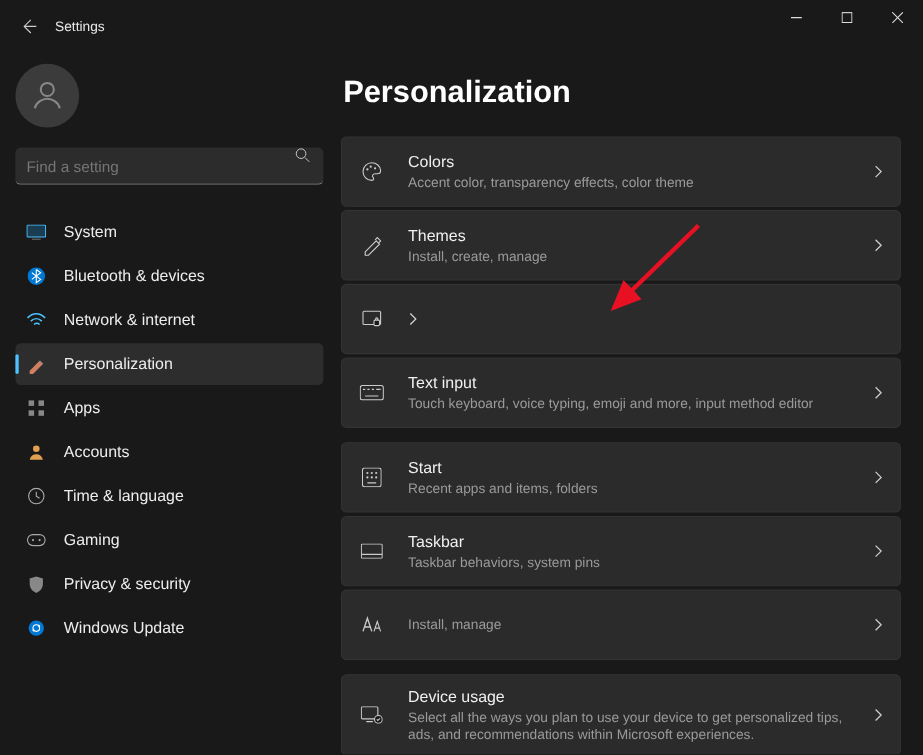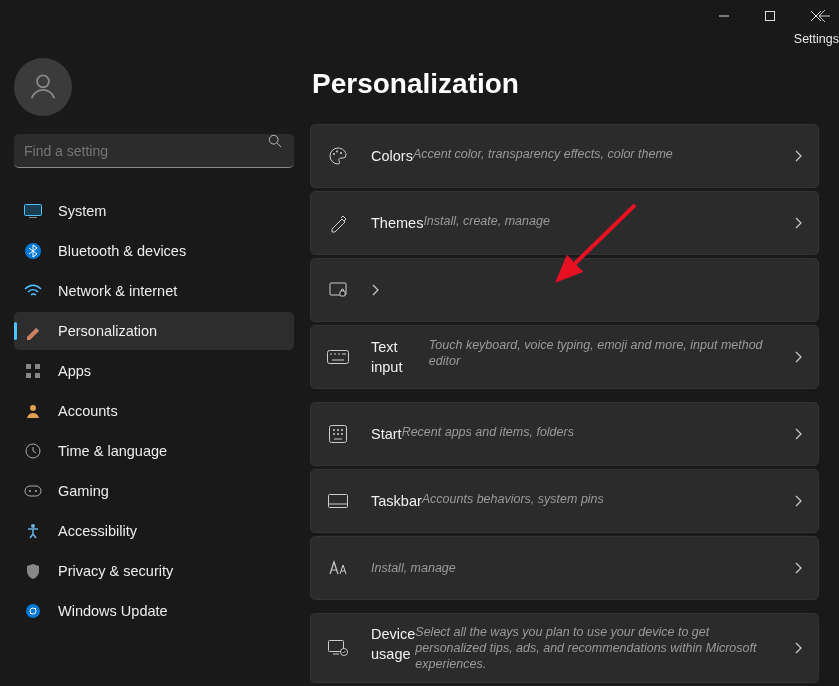--- a/index.html
+++ b/index.html
@@ -1,17 +1,17 @@
 <!DOCTYPE html>
 <html><head>
 <meta charset="utf-8">
 <style>
   * { box-sizing: border-box; margin: 0; padding: 0; font-family: "Segoe UI", sans-serif; }
   body { width: 839px; height: 686px; background: #191919; color: #fff; overflow: hidden; position: relative; }
-  .titlebar { height: 48px; display: flex; align-items: flex-end; padding-left: 10px; flex-direction: column; }
+  .titlebar { height: 48px; display: flex; align-items: center; padding-left: 10px; }
   .back-btn { width: 32px; height: 32px; display: flex; align-items: center; justify-content: center; color: #ccc; }
   .window-title { font-size: 12.5px; color: #e8e8e8; margin-left: 8px; }
   .window-controls { position: absolute; right: 0; top: 0; display: flex; }
   .wctrl { width: 46px; height: 32px; display: flex; align-items: center; justify-content: center; color: #ddd; font-size: 13px; }
   .main { display: flex; height: calc(100% - 48px); }
   .sidebar { width: 305px; flex: none; padding-left: 14px; padding-right: 14px; }
   .avatar { width: 58px; height: 58px; background: #3b3b3b; border-radius: 50%; margin-top: 10px; display: flex; align-items: center; justify-content: center; color: #999; }
   .search { margin-top: 18px; background: #2c2c2c; border-radius: 5px; border-bottom: 1px solid #888; height: 34px; display: flex; padding: 0 10px; color: #ccc; width: 280px; }
   .search input { flex: 1; background: transparent; border: none; outline: none; color: #ccc; font-size: 14px; }
   .search-icon { color: #ccc; width: 16px; text-align: center; }
@@ -19,23 +19,23 @@
   .nav-item { display: flex; align-items: center; height: 38px; border-radius: 5px; padding: 0 10px 0 8px; cursor: default; position: relative; width: 280px;}
   .nav-item.selected { background: #2d2d2d; }
   .nav-item.selected::before { content:""; position:absolute; left:0; top:10px; bottom:10px; width:3px; background:#4cc2ff; border-radius:2px; }
   .nav-icon { width: 22px; height: 22px; display: flex; align-items: center; justify-content: center; margin-right: 14px; color:#ccc; }
   .nav-label { font-size: 14.5px; color:#ededed; }
   .content { flex: 1; padding-right: 20px; padding-left: 5px; overflow: hidden; }
   .page-title { font-size: 28px; font-weight: 600; margin-top: 20px; margin-bottom: 24px; color:#fff; padding-left: 2px;}
   .cards { display: flex; flex-direction: column; gap: 3px; }
   .card { background: #2b2b2b; border: 1px solid #333; border-radius: 5px; min-height: 64px; display: flex; align-items: center; padding: 10px 16px; gap: 22px; }
   .card-icon { width: 22px; height: 22px; display: flex; align-items: center; justify-content: center; color: #ddd; flex: none; }
-  .card-text { flex: 1; display: flex; }
+  .card-text { flex: 1; display: flex; flex-direction: column; }
   .card-title { font-size: 14.5px; color: #f0f0f0; line-height: 20px; }
-  .card-desc { font-size: 12.5px; color: #9a9a9a; line-height: 16px; font-style: italic; }
+  .card-desc { font-size: 12.5px; color: #9a9a9a; line-height: 16px; }
   .chev { color:#ccc; font-size: 13px; }
   .gap { height: 7px; }
   .arrow-overlay { position:absolute; pointer-events:none; }
   svg { display:block; }
 </style>
 </head>
 <body>
 
 <div class="titlebar">
   <div class="back-btn">
@@ -152,29 +152,20 @@
             <svg width="18" height="12" viewBox="0 0 18 12">
               <rect x="1" y="1" width="16" height="10" rx="5" stroke="#aaa" fill="none"></rect>
               <circle cx="6" cy="6" r="1" fill="#aaa"></circle>
               <circle cx="12" cy="6" r="1" fill="#aaa"></circle>
             </svg>
           </span>
           <span class="nav-label">Gaming</span>
         </div>
         <div class="nav-item">
           <span class="nav-icon">
-            <svg width="16" height="16" viewBox="0 0 16 16">
-              <circle cx="8" cy="3" r="2" fill="#6bb0e0"></circle>
-              <path d="M3 6h10M8 6v5m-3 4l3-4 3 4" stroke="#6bb0e0" stroke-width="1.5" fill="none"></path>
-            </svg>
-          </span>
-          <span class="nav-label">Accessibility</span>
-        </div>
-        <div class="nav-item">
-          <span class="nav-icon">
             <svg width="14" height="16" viewBox="0 0 14 16">
               <path d="M7 1l6 2v5c0 4-3 7-6 8-3-1-6-4-6-8V3l6-2z" fill="#888"></path>
             </svg>
           </span>
           <span class="nav-label">Privacy &amp; security</span>
         </div>
         <div class="nav-item">
           <span class="nav-icon">
             <svg width="16" height="16" viewBox="0 0 16 16">
               <circle cx="8" cy="8" r="7" fill="#0078d4"></circle>
@@ -287,21 +278,21 @@
         </div>
         <div class="card">
           <span class="card-icon">
             <svg width="20" height="14" viewBox="0 0 20 14">
               <rect x="0.5" y="0.5" width="19" height="13" rx="1" stroke="#ccc" fill="none"></rect>
               <line x1="0.5" y1="10" x2="19.5" y2="10" stroke="#ccc"></line>
             </svg>
           </span>
           <div class="card-text">
             <span class="card-title">Taskbar</span>
-            <span class="card-desc">Accounts behaviors, system pins</span>
+            <span class="card-desc">Taskbar behaviors, system pins</span>
           </div>
           <span class="chev">
             <svg width="8" height="12" viewBox="0 0 8 12">
               <path d="M2 1l5 5-5 5" stroke="#ccc" fill="none" stroke-width="1.2"></path>
             </svg>
           </span>
         </div>
         <div class="card">
           <span class="card-icon">
             <svg width="20" height="16" viewBox="0 0 20 16">

